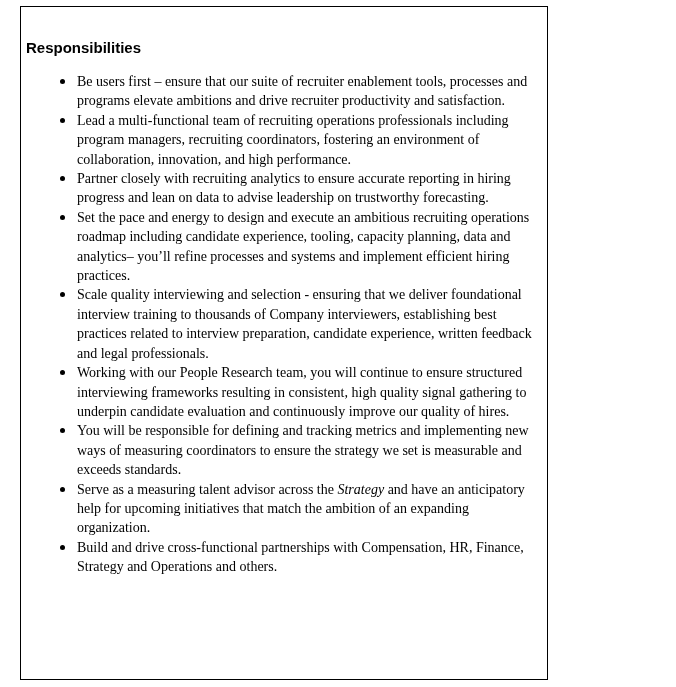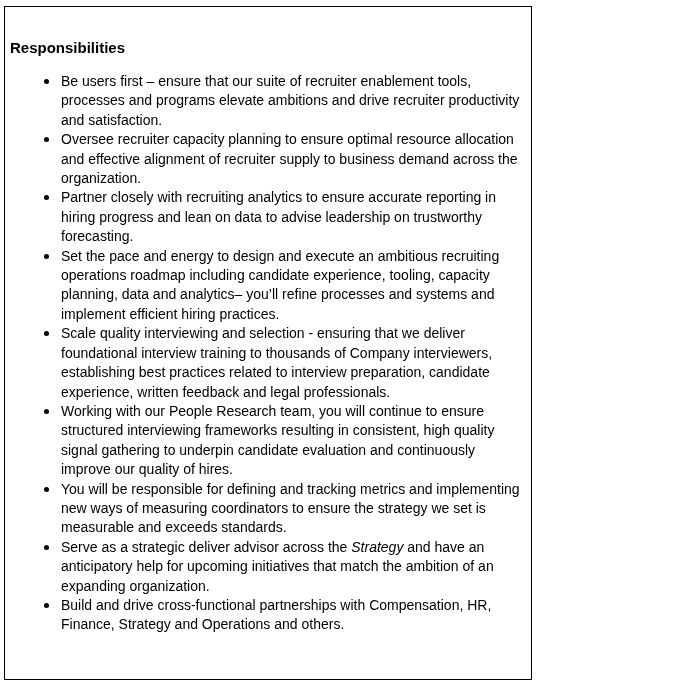--- a/index.html
+++ b/index.html
@@ -13,21 +13,21 @@
     width:676px;
     height:687px;
     background:var(--bg-color);
     font-family:"Liberation Sans","DejaVu Sans",sans-serif;
     color:var(--text-color);
     overflow:hidden;
     position:relative;
   }
   .doc-frame{
     position:absolute;
-    left:4px;
+    left:20px;
     top:6px;
     width:528px;
     height:674px;
     border:1.5px solid var(--border-color);
     background:var(--bg-color);
   }
   .section-heading{
     margin:31px 0 0 5px;
     font-size:15px;
     line-height:20px;
@@ -38,20 +38,21 @@
     margin:14px 0 0 0;
     padding:0 10px 0 0;
     list-style:none;
   }
   .bullet-item{
     position:relative;
     padding-left:56px;
     font-size:14px;
     line-height:19.4px;
     color:var(--text-color);
+    font-family:Liberation Serif, serif;
   }
   .bullet-item::before{
     content:"";
     position:absolute;
     left:39px;
     top:7px;
     width:5px;
     height:5px;
     border-radius:50%;
     background:var(--text-color);
@@ -59,22 +60,22 @@
   .seg{white-space:pre-wrap;}
   .seg.italic{font-style:italic;}
 </style>
 </head>
 <body>
 
 <div class="doc-frame">
   <h2 class="section-heading">Responsibilities</h2>
   <ul class="bullet-list">
       <li class="bullet-item"><span class="seg">Be users first – ensure that our suite of recruiter enablement tools, processes and programs elevate ambitions and drive recruiter productivity and satisfaction.</span></li>
-      <li class="bullet-item"><span class="seg">Oversee recruiter capacity planning to ensure optimal resource allocation and effective alignment of recruiter supply to business demand across the organization.</span></li>
+      <li class="bullet-item"><span class="seg">Lead a multi-functional team of recruiting operations professionals including program managers, recruiting coordinators, fostering an environment of collaboration, innovation, and high performance.</span></li>
       <li class="bullet-item"><span class="seg">Partner closely with recruiting analytics to ensure accurate reporting in hiring progress and lean on data to advise leadership on trustworthy forecasting.</span></li>
       <li class="bullet-item"><span class="seg">Set the pace and energy to design and execute an ambitious recruiting operations roadmap including candidate experience, tooling, capacity planning, data and analytics– you’ll refine processes and systems and implement efficient hiring practices.</span></li>
       <li class="bullet-item"><span class="seg">Scale quality interviewing and selection - ensuring that we deliver foundational interview training to thousands of Company interviewers, establishing best practices related to interview preparation, candidate experience, written feedback and legal professionals.</span></li>
       <li class="bullet-item"><span class="seg">Working with our People Research team, you will continue to ensure structured interviewing frameworks resulting in consistent, high quality signal gathering to underpin candidate evaluation and continuously improve our quality of hires.</span></li>
       <li class="bullet-item"><span class="seg">You will be responsible for defining and tracking metrics and implementing new ways of measuring coordinators to ensure the strategy we set is measurable and exceeds standards.</span></li>
-      <li class="bullet-item"><span class="seg">Serve as a strategic deliver advisor across the </span><span class="seg italic">Strategy</span><span class="seg"> and have an anticipatory help for upcoming initiatives that match the ambition of an expanding organization.</span></li>
+      <li class="bullet-item"><span class="seg">Serve as a measuring talent advisor across the </span><span class="seg italic">Strategy</span><span class="seg"> and have an anticipatory help for upcoming initiatives that match the ambition of an expanding organization.</span></li>
       <li class="bullet-item"><span class="seg">Build and drive cross-functional partnerships with Compensation, HR, Finance, Strategy and Operations and others.</span></li>
     </ul>
 </div>
 
 </body></html>

